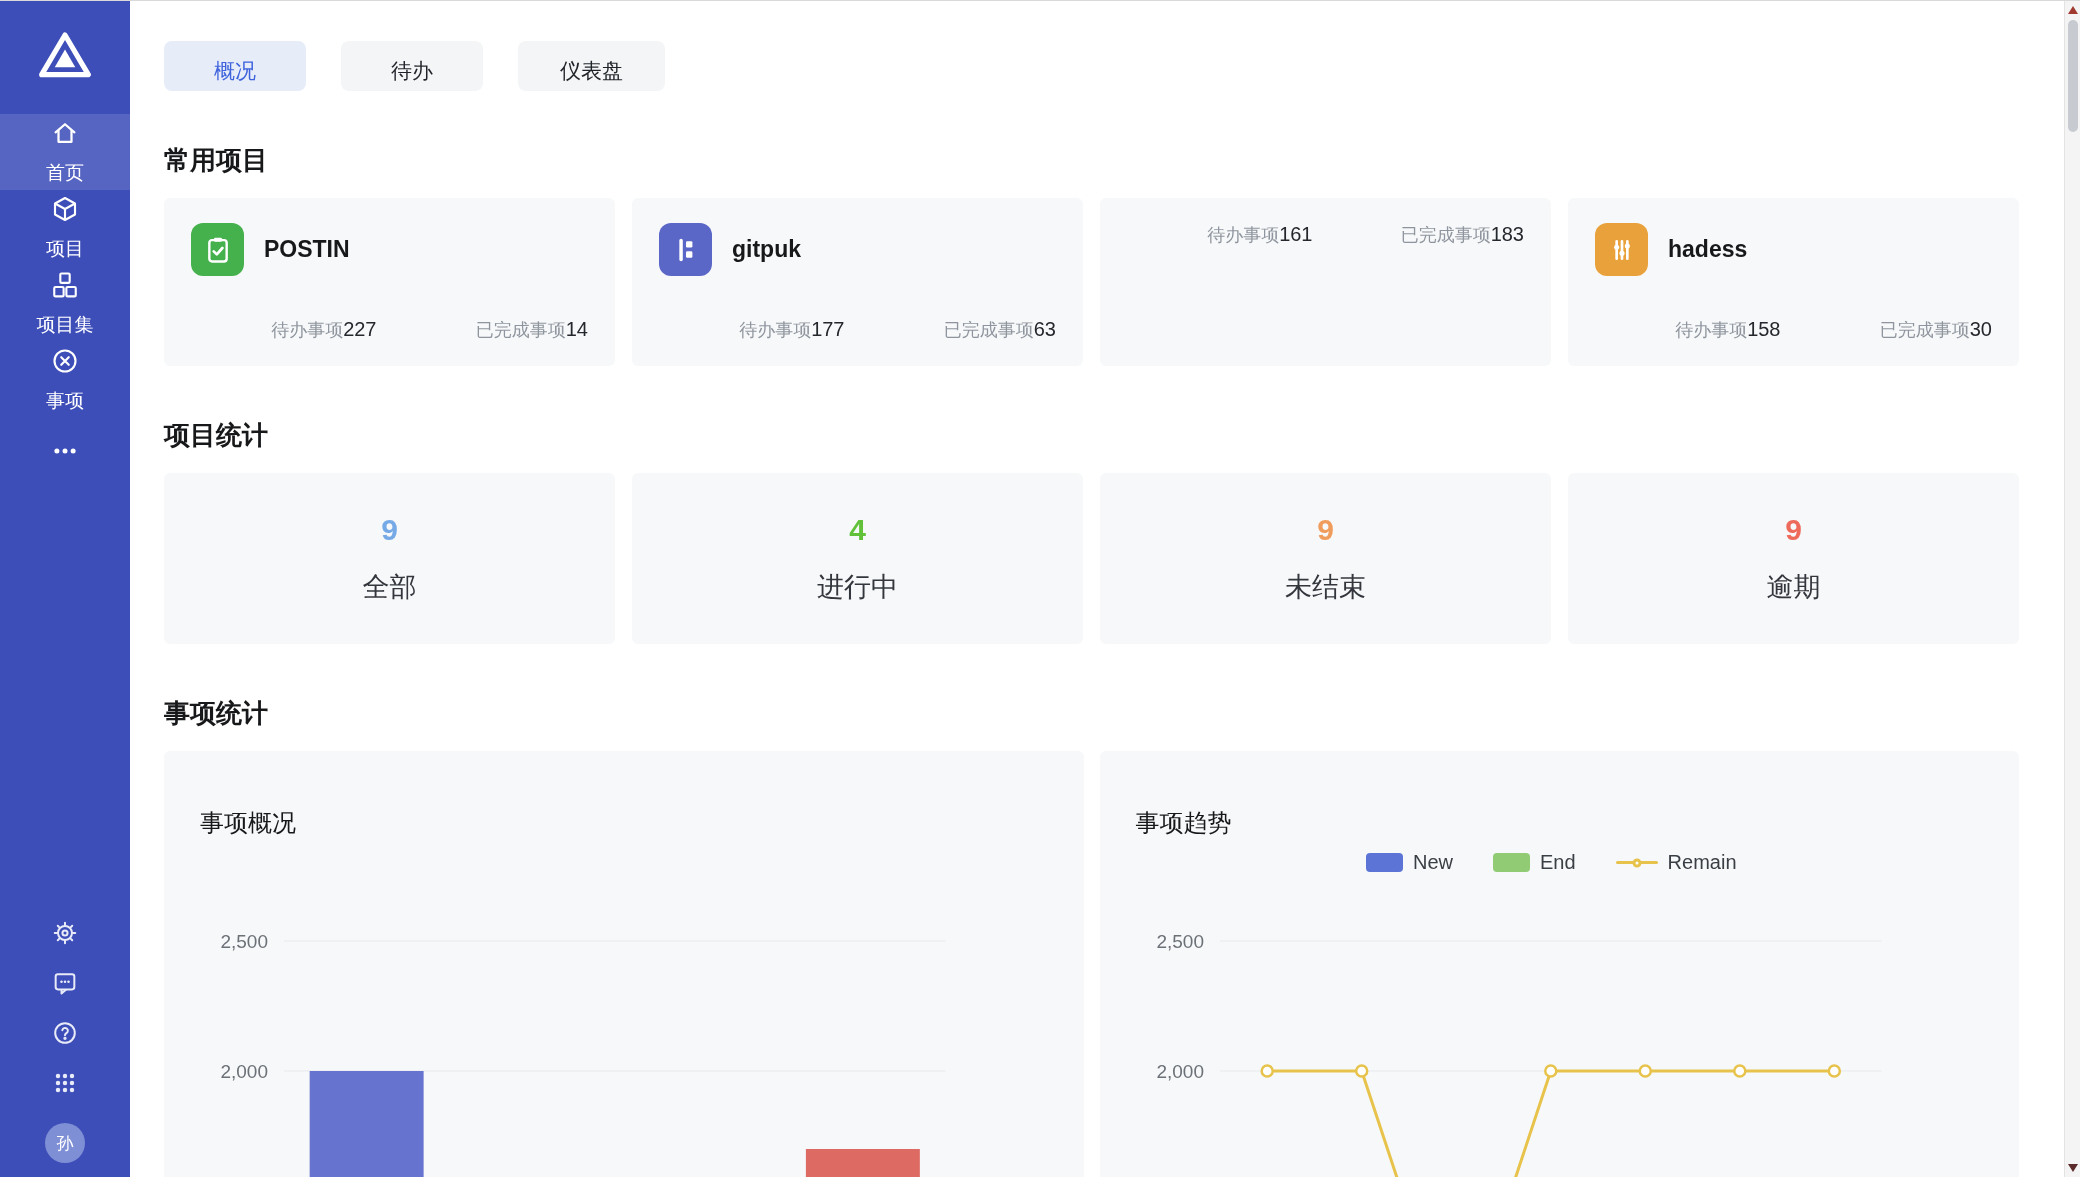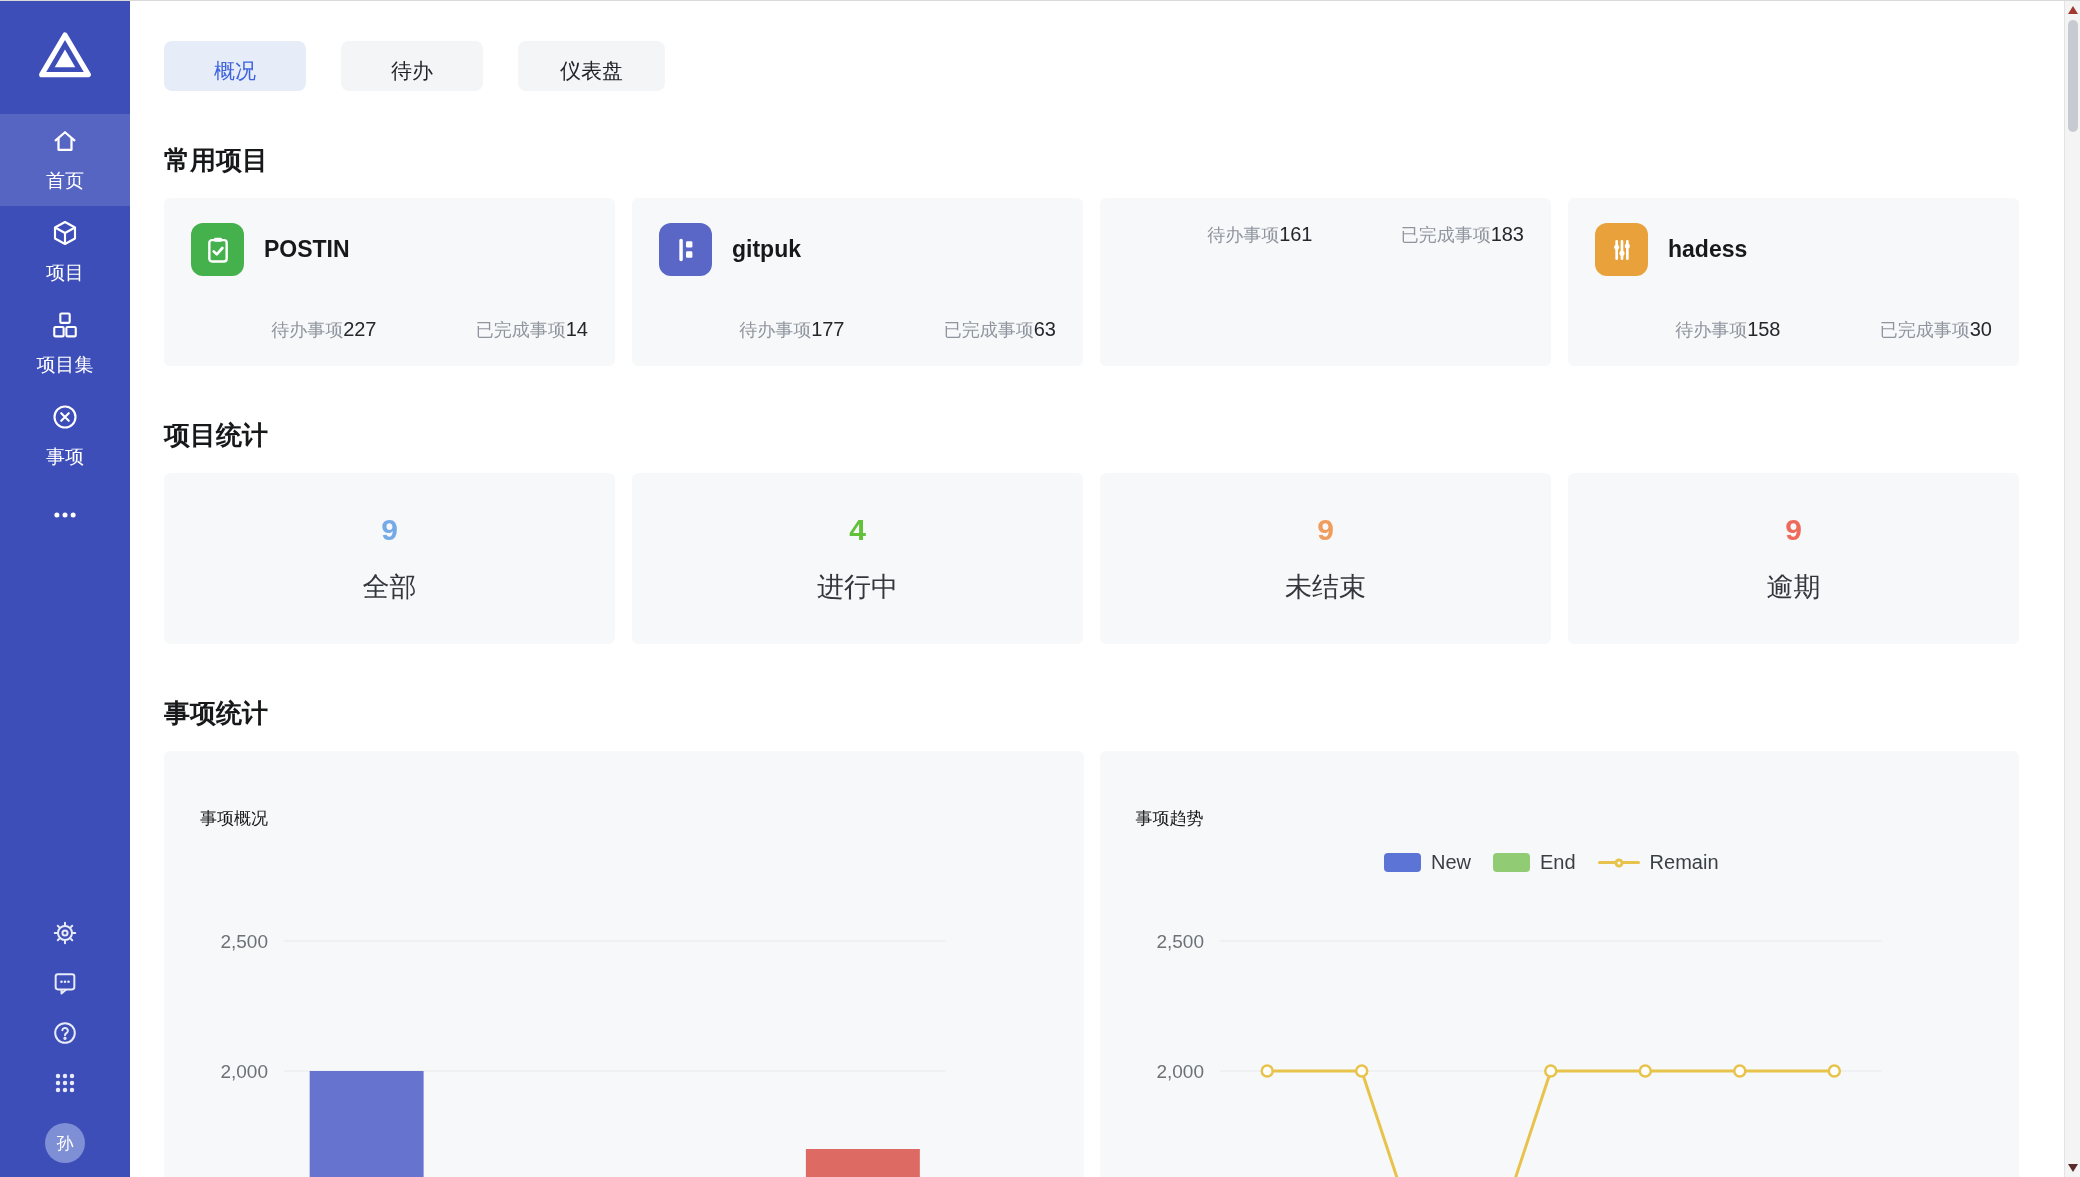--- a/index.html
+++ b/index.html
@@ -5,21 +5,21 @@
   *{box-sizing:border-box;margin:0;padding:0}
   html,body{width:2080px;height:1177px;overflow:hidden}
   body{font-family:"Liberation Sans","DejaVu Sans",sans-serif;background:#fff;color:#17181a}
   .screen{width:2080px;height:1177px;display:flex;position:relative;overflow:hidden;border-top:1px solid #d9d9d9}
 
   
   .sidebar{width:130px;background:#3d4eb8;color:#fff;display:flex;flex-direction:column;flex-shrink:0;position:relative;z-index:2}
   .logo{height:113px;display:flex;align-items:center;justify-content:center;cursor:pointer}
   .logo svg{width:56px;height:56px}
   .nav{width:100%;display:flex;flex-direction:column}
-  .nav-item{height:92px;display:flex;flex-direction:column;align-items:center;justify-content:center;gap:7px;cursor:pointer;font-size:19px;color:#fff}
+  .nav-item{height:76px;display:flex;flex-direction:column;align-items:center;justify-content:center;gap:7px;cursor:pointer;font-size:19px;color:#fff}
   .nav-item.active{background:#5765c2}
   .nav-item svg{width:30px;height:30px}
   .nav-more{height:46px;display:flex;align-items:center;justify-content:center;cursor:pointer;margin-top:12px}
   .nav-more svg{width:30px;height:30px}
   .sidebar-bottom{margin-top:auto;display:flex;flex-direction:column;align-items:center;gap:22px;padding-bottom:14px}
   .sb-icon{width:28px;height:28px;cursor:pointer;display:block}
   .avatar{width:40px;height:40px;border-radius:50%;background:#7e8fd6;display:flex;align-items:center;justify-content:center;font-size:17px;color:#fff;cursor:pointer;margin-top:4px}
 
   
   .main{flex:1;padding:40px 61px 0 34px;overflow:hidden}
@@ -39,22 +39,22 @@
   .stat-group{flex:1;display:flex;justify-content:flex-end;align-items:baseline}
   .stat-label{color:#8f959e;font-size:18px}
   .stat-value{color:#24272c;font-size:20px}
 
   .stat-card{height:171px;display:flex;flex-direction:column;align-items:center;justify-content:center;gap:22px;cursor:pointer}
   .stat-number{font-size:30px;font-weight:bold}
   .stat-caption{font-size:27px;color:#33373d}
 
   .chart-row{display:grid;grid-template-columns:1fr 1fr;gap:16px}
   .chart-card{position:relative;height:620px;overflow:hidden}
-  .chart-title{position:absolute;top:56px;left:36px;font-size:17px;color:#17181a;z-index:2}
-  .legend{position:absolute;top:100px;left:0;right:16px;display:flex;justify-content:center;align-items:flex-start;gap:22px;z-index:2}
+  .chart-title{position:absolute;top:56px;left:36px;font-size:24px;color:#17181a;z-index:2}
+  .legend{position:absolute;top:100px;left:0;right:16px;display:flex;justify-content:center;align-items:flex-start;gap:40px;z-index:2}
   .legend-item{display:flex;align-items:center;gap:10px;font-size:20px;color:#3a3f45;cursor:pointer}
   .legend-swatch{width:37px;height:19px;border-radius:4px;display:inline-block}
   .legend-line{width:42px;height:3px;position:relative;display:inline-block;border-radius:2px}
   .legend-line i{position:absolute;left:50%;top:50%;transform:translate(-50%,-50%);width:9px;height:9px;background:#fff;border:3px solid;border-radius:50%}
   .chart-svg{position:absolute;inset:0;width:100%;height:700px}
 
   
   .scrollbar{position:absolute;right:0;top:0;bottom:0;width:16px;background:#f4f4f4;border-left:1px solid #e3e3e3;display:flex;flex-direction:column;align-items:center;z-index:5}
   .sb-up{width:0;height:0;border-left:5px solid transparent;border-right:5px solid transparent;border-bottom:8px solid #a03a31;margin-top:5px;cursor:pointer}
   .sb-thumb{width:10px;height:112px;background:#c7cbd1;border-radius:5px;margin-top:6px;cursor:pointer}

